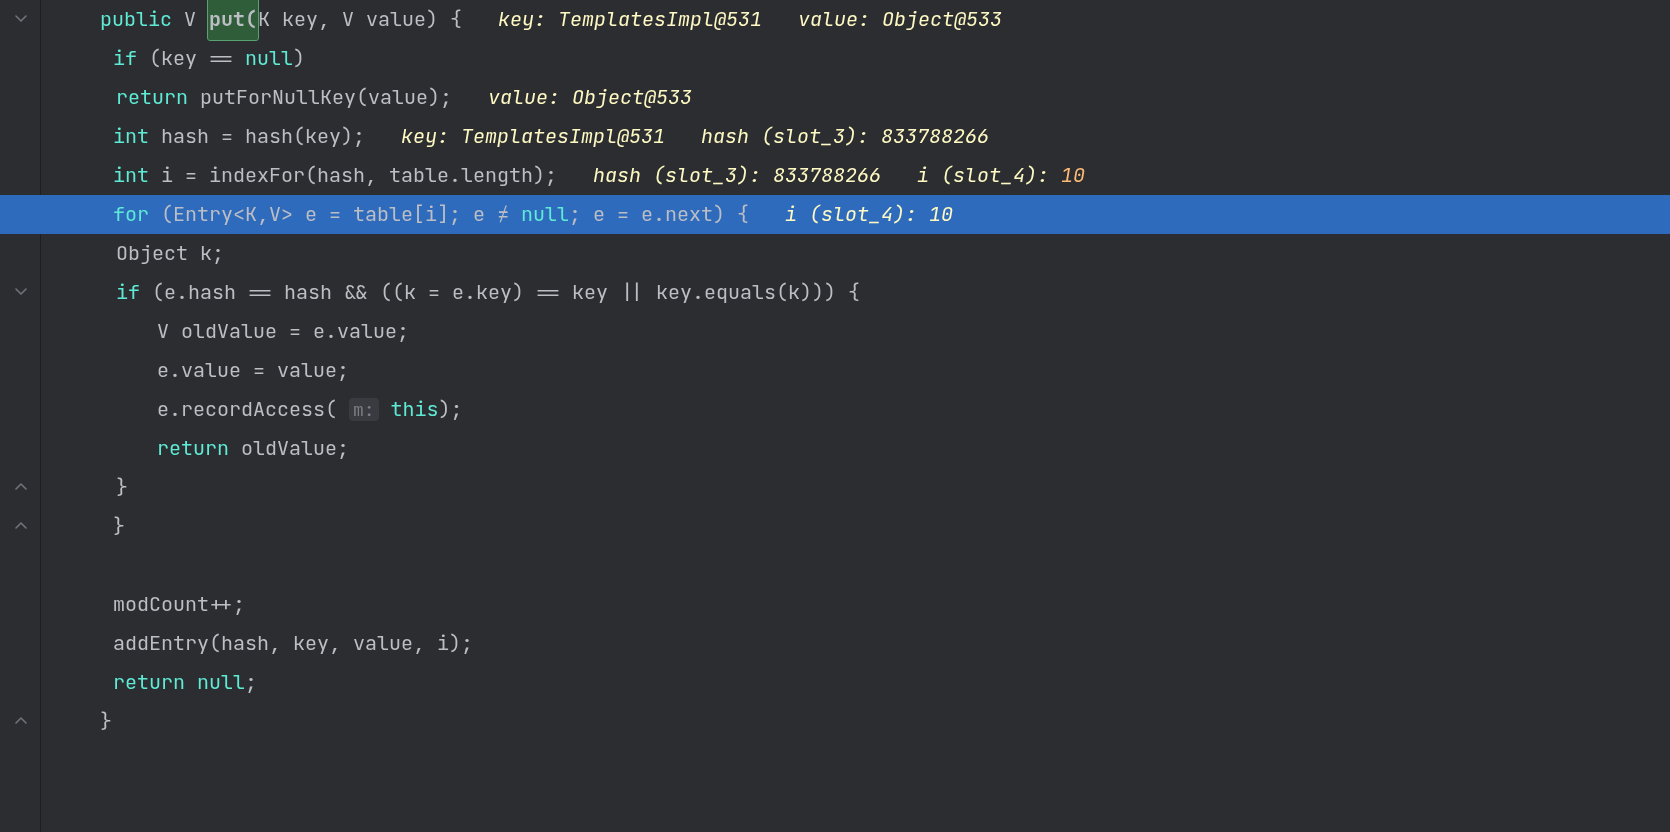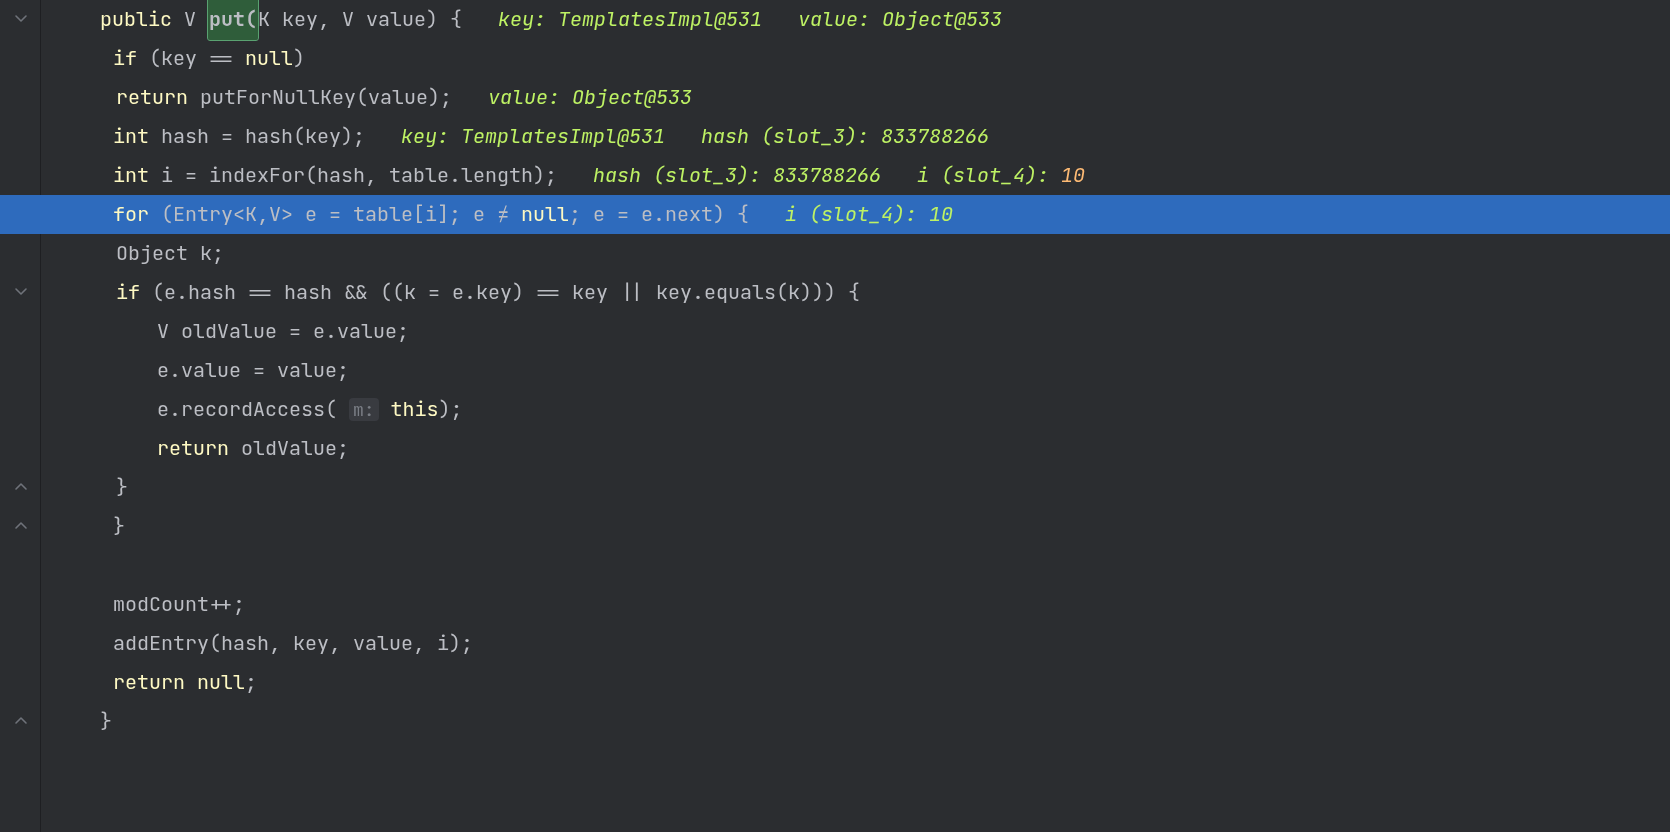--- a/index.html
+++ b/index.html
@@ -60,24 +60,24 @@
   .indent1 { padding-left: 60px; }
   .indent2 { padding-left: 73px; }
   .indent3 { padding-left: 76px; }
   .indent4 { padding-left: 117px; }
 
   .hl {
     background: #2e6bbd;
     width: 100%;
   }
 
-  .kw   { color: #fef9c3; text-align: center; }         
+  .kw   { color: #5eead4; text-align: center; }         
   .text { color: #bcbec4; }         
   .op   { color: #bcbec4; }
-  .hint { color: #bef264; font-style: italic; }
+  .hint { color: #fef9c3; font-style: italic; }
   .val  { color: #fdba74; font-style: italic; } 
   .mhint { color:#7a7e85; background:#393b40; font-style: normal; border-radius:4px; padding:0 4px; font-size:18px;}
 
   .sel {
     background: #2f5d3a;
     outline: 1px solid #5aa271;
     border-radius: 2px;
     padding: 8px 1px;
     font-weight: bold;
   }

